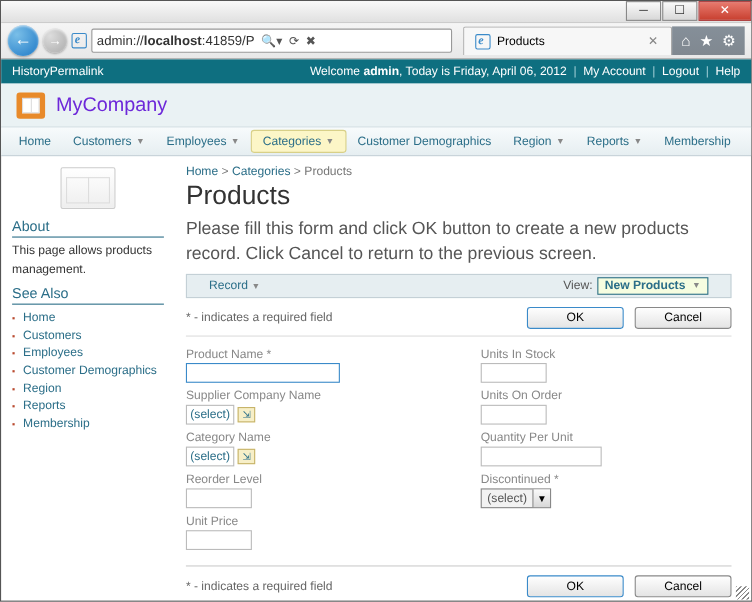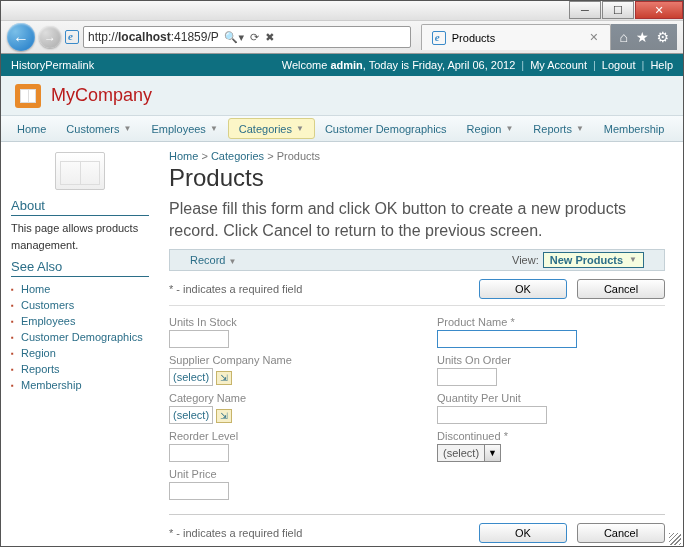--- a/index.html
+++ b/index.html
@@ -27,21 +27,21 @@
   .topbar a { color:#fff; text-decoration:none; }
   .topbar .pipe { margin:0 6px; color:#9ecdd5; }
   .topbar .left { display:flex; align-items:flex-end;}
   .topbar .right { margin-left:auto; display:flex; align-items:flex-start;}
   .topbar b { font-weight:bold; }
   
   .logo-area { background:#eaf2f4; height:40px; display:flex; align-items:center; padding:0 14px; gap:10px; border-bottom:1px solid #d0dbe0;}
   .logo-block { width:26px; height:24px; background:#e88a2a; border-radius:3px; display:flex; align-items:center; justify-content:center;}
   .logo-inner { width:16px; height:14px; background:#fff; border:1px solid #ddd; position:relative;}
   .logo-inner::before { content:""; position:absolute; top:0; bottom:0; left:50%; width:1px; background:#ddd;}
-  .company { font-size:18px; color:#b91c1c; }
+  .company { font-size:18px; color:#6d28d9; }
   
   .tabmenu { height:26px; background:linear-gradient(#f7fbfc,#e6eef1); border-bottom:1px solid #c4d0d6; display:flex; align-items:stretch; padding:0 6px;}
   .tabmenu a { display:flex; align-items:center; padding:0 10px; color:#2b6e88; text-decoration:none; gap:4px;}
   .tabmenu a.active { background:#fcf6c7; border:1px solid #d8d088; border-radius:3px; margin:2px 0;}
   .caret { font-size:8px; color:#888;}
   
   .mainrow { display:flex; }
   .sidebar { width:158px; padding:10px 10px; }
   .sidebar-icon { width:50px; height:38px; margin:0 auto 8px; border:1px solid #ccc; background:linear-gradient(#fff,#eee); border-radius:2px; position:relative;}
   .sidebar-icon::before { content:""; position:absolute; top:8px; bottom:4px; left:4px; right:4px; border:1px solid #ddd;}
@@ -90,21 +90,21 @@
   <div class="win-btn">─</div>
   <div class="win-btn">☐</div>
   <div class="win-btn close">✕</div>
 </div>
 
 <div class="ie-bar">
   <div class="circle-btn">←</div>
   <div class="circle-btn fwd">→</div>
   <span class="ie-icon"></span>
   <div class="addr-box">
-    <span class="url"><span>http://</span><b>localhost</b><span>:41859/P</span></span>
+    <span class="url"><span>admin://</span><b>localhost</b><span>:41859/P</span></span>
     <span class="addr-tools">
       <span>🔍▾</span>
       <span>⟳</span>
       <span>✖</span>
     </span>
   </div>
   <div class="tab-row">
     <div class="tab">
       <span class="ie-icon"></span>
       <span>Products</span>
@@ -212,26 +212,26 @@
     <div class="req-row">
       <span class="req-note">* - indicates a required field</span>
       <div class="btns">
         <div class="btn primary">OK</div>
         <div class="btn">Cancel</div>
       </div>
     </div>
 
     <div class="form-grid">
       <div class="field">
-        <label>Units In Stock</label>
-        <input type="text" class="short" style="">
-      </div>
-      <div class="field">
         <label><span>Product Name</span> <span class="ast">*</span></label>
         <input type="text" class="std-input" style="border-color: rgb(58, 138, 201);">
+      </div>
+      <div class="field">
+        <label>Units In Stock</label>
+        <input type="text" class="short" style="">
       </div>
       <div class="field">
         <label>Supplier Company Name</label>
         <span class="selbox">
               <span>(select)</span>
             </span>
         <span class="sel-icon">⇲</span>
       </div>
       <div class="field">
         <label>Units On Order</label>

